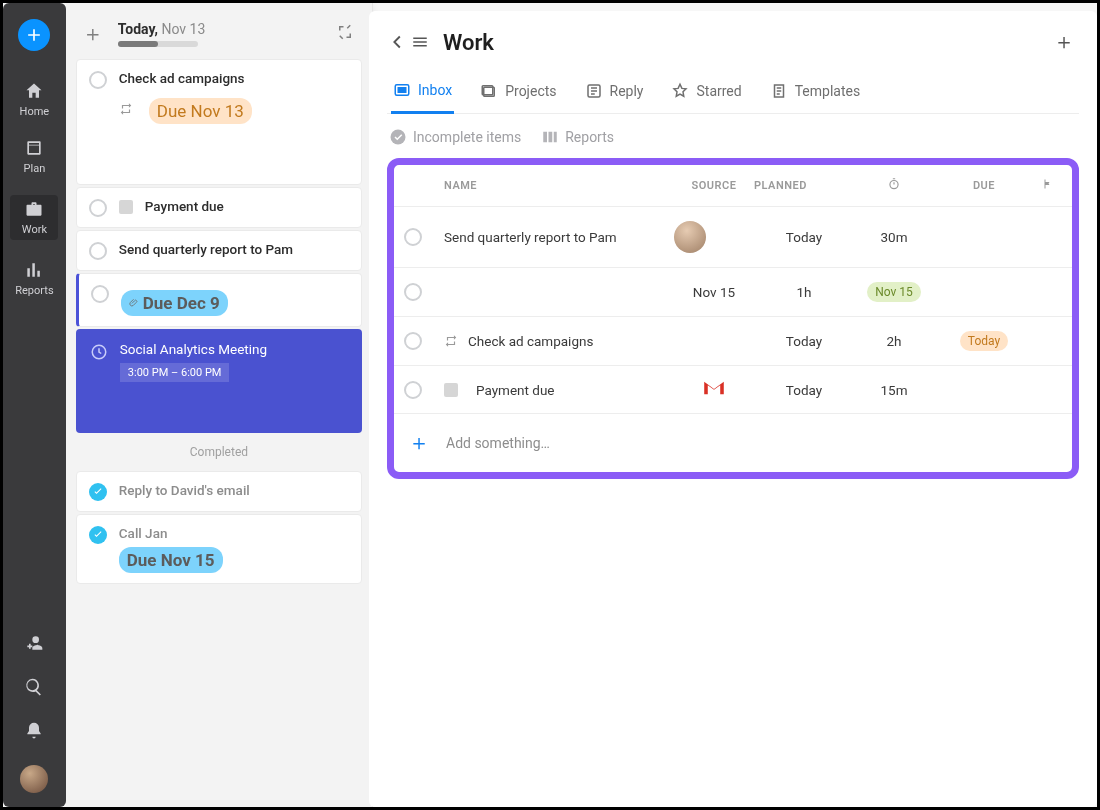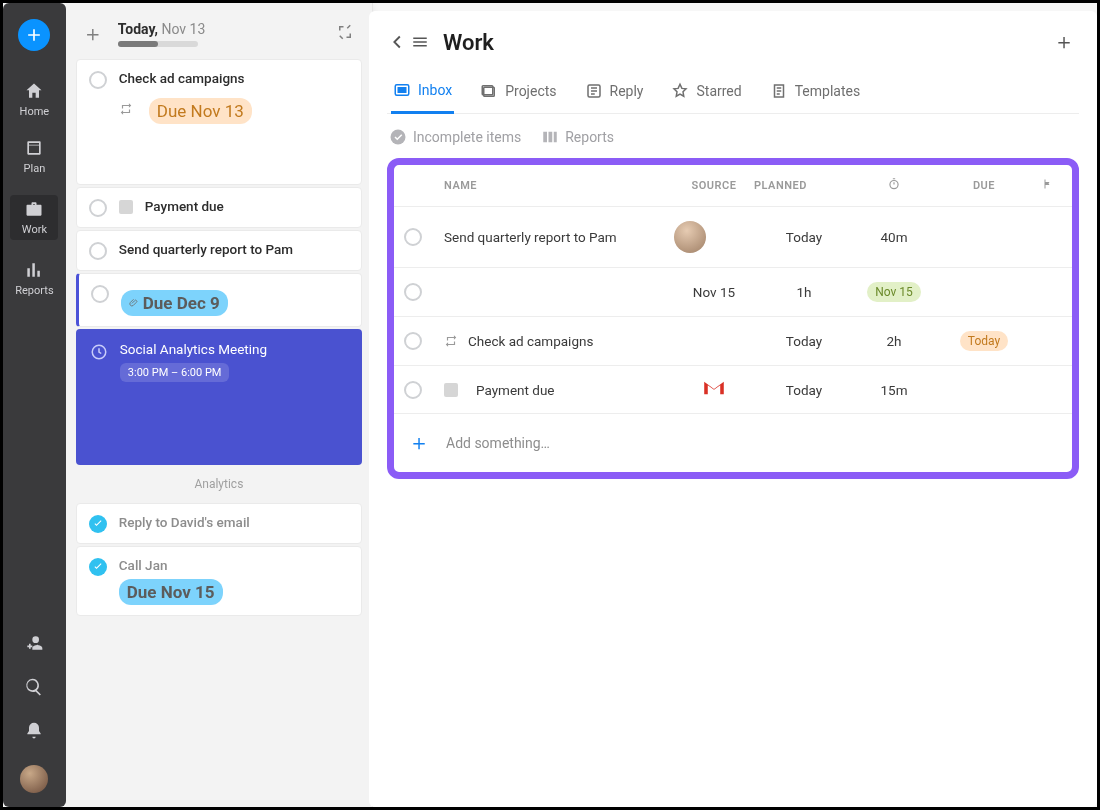--- a/index.html
+++ b/index.html
@@ -32,24 +32,24 @@
   .t-card.completed .title { color:#8c8c8c;}
   .t-card .title { font-size:13.5px; color:#2c2c2c; font-weight:500;}
   .pill { display:inline-flex; align-items:center; gap:4px; font-size:17px; padding:3px 8px; border-radius:12px; margin-top:6px;}
   .pill.orange { background:#ffe3c7; color:#c27a1e;}
   .pill.gray { background:#7dd3fc; color:#5c5c5c;font-weight:bold;}
   .pill .attach-ic, .pill .repeat-ic { width:10px; height:10px;}
   .repeat-before { width:14px; height:14px; fill:#9a9a9a; margin-right:8px; flex-shrink:0; margin-top:2px;}
   .t-card.email-row .mail-sq { width:14px; height:14px; background:#d6d6d6; border-radius:2px; flex-shrink:0; margin-top:2px;}
   .t-card.tall { padding-bottom:60px;}
   .t-card.selected-bar { border-left:3px solid #4b52d8;}
-  .event-card { background:#4a52d0; color:#fff; border-radius:4px; padding:12px 14px 10px 14px; display:flex; gap:12px; height:136px; cursor:pointer;}
+  .event-card { background:#4a52d0; color:#fff; border-radius:4px; padding:12px 14px 10px 14px; display:flex; gap:12px; height:104px; cursor:pointer;}
   .event-card .clock { margin-top:2px;}
   .event-card .ev-title { font-size:13.5px;}
-  .event-card .ev-time { font-size:11px; background:rgba(255,255,255,0.15); display:inline-block; padding:3px 8px; border-radius:6px; margin-top:6px;}
+  .event-card .ev-time { font-size:11px; background:rgba(255,255,255,0.15); display:inline-block; padding:3px 8px; border-radius:0; margin-top:6px;}
   .section-label { text-align:center; color:#a0a0a0; font-size:12px; padding:10px 0;}
   
   .main { flex:1; background:#fff; border-radius:6px; margin:8px 0 0 -4px; box-shadow:0 0 0 transparent; display:flex; flex-direction:column; padding:10px 18px 0 18px;}
   .main-head { display:flex; align-items:center; justify-content:space-between; padding:6px 4px 8px 0;}
   .main-head .back { display:flex; align-items:center; gap:2px; color:#666; cursor:pointer;}
   .main-title { font-size:22px; font-weight:600; color:#1f1f1f; margin-left:14px;}
   .main-head .head-left { display:flex; align-items:center;}
   .main-plus { color:#555; font-size:22px; cursor:pointer;}
   .tabs { display:flex; gap:24px; border-bottom:1px solid #ededed; margin-top:6px; padding:0 4px;}
   .tab { display:flex; align-items:center; gap:7px; color:#6f6f6f; font-size:14px; padding:10px 2px 12px 2px; cursor:pointer;}
@@ -185,21 +185,21 @@
         <svg class="clock" viewBox="0 0 24 24" width="18" height="18" fill="none" stroke="#c9cdfa" stroke-width="2">
             <circle cx="12" cy="12" r="9"></circle>
             <path d="M12 7v5l3 2"></path>
           </svg>
         <div>
           <div class="ev-title">Social Analytics Meeting</div>
           <div class="ev-time">3:00 PM – 6:00 PM</div>
         </div>
       </div>
 
-      <div class="section-label">Analytics</div>
+      <div class="section-label">Completed</div>
 
       <div class="t-card completed">
         <span class="ring" style="display:flex;align-items:center;justify-content:center;">
           <svg viewBox="0 0 24 24" width="12" height="12">
               <path fill="#fff" d="M9 16l-4-4 1.4-1.4L9 13.2l8.6-8.6L19 6z"></path>
             </svg>
         </span>
         <div class="title">Reply to David's email</div>
       </div>
       <div class="t-card completed">
@@ -307,21 +307,21 @@
 
       <div class="trow">
         <span class="ring"></span>
         <div class="name-cell">
             <span>Send quarterly report to Pam</span>
           </div>
         <div class="center">
             <div class="src-avatar"></div>
           </div>
         <div class="center">Today</div>
-        <div class="center">40m</div>
+        <div class="center">30m</div>
         <div class="center"></div>
         <div></div>
       </div>
 
       <div class="trow">
         <span class="ring"></span>
         <div></div>
         <div class="center">Nov 15</div>
         <div class="center">1h</div>
         <div class="center"><span class="chip green">Nov 15</span></div>

